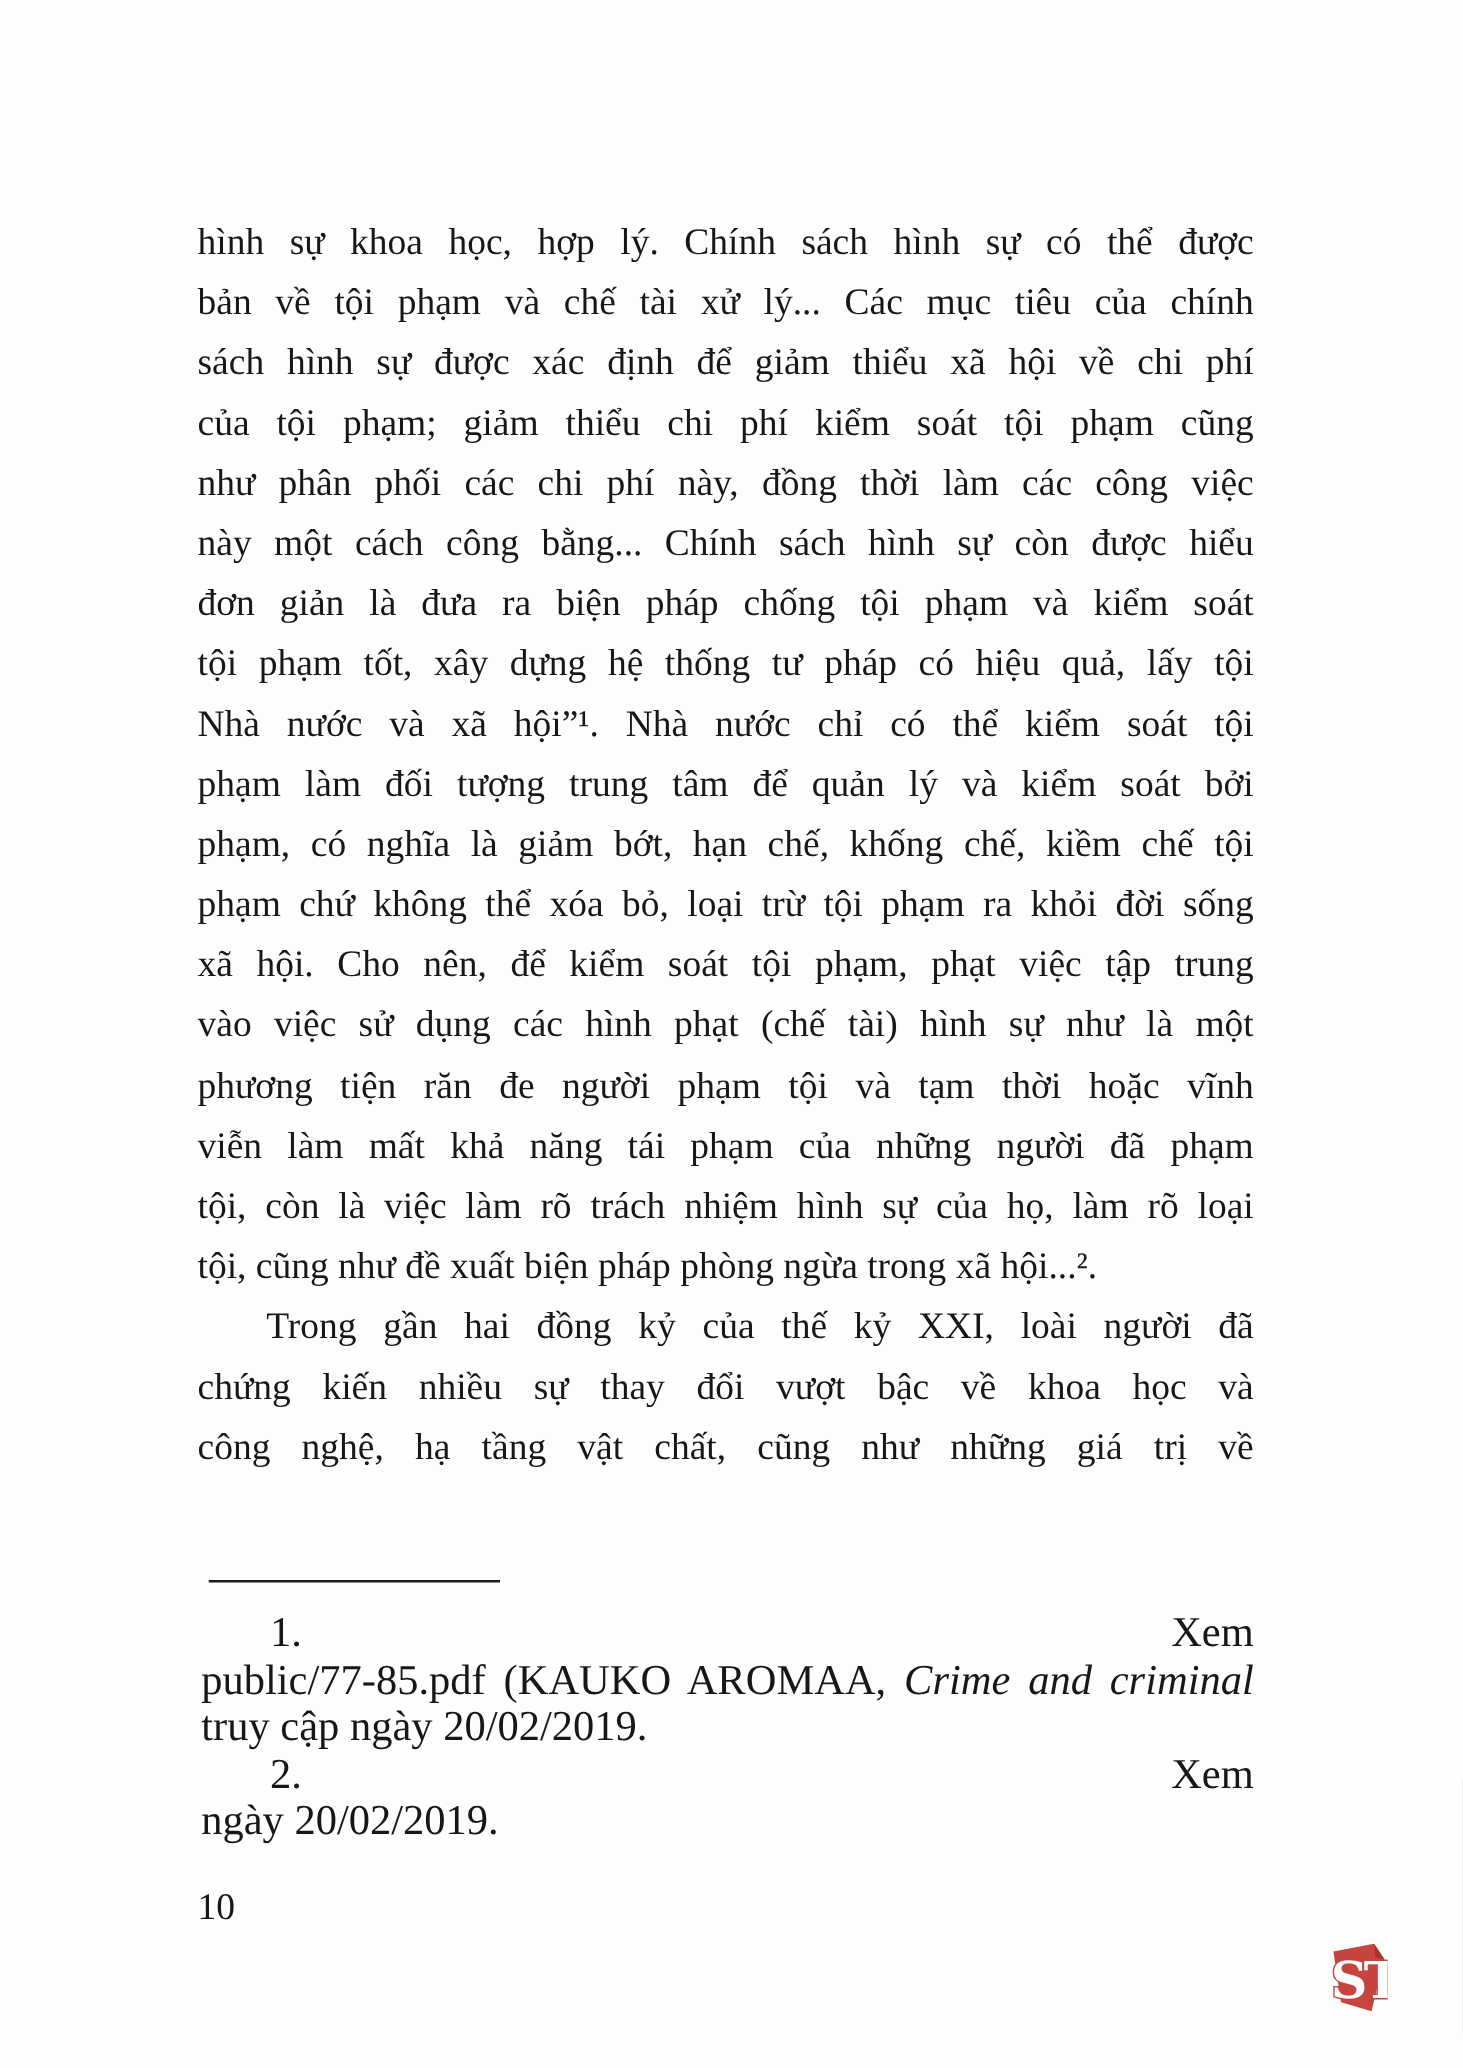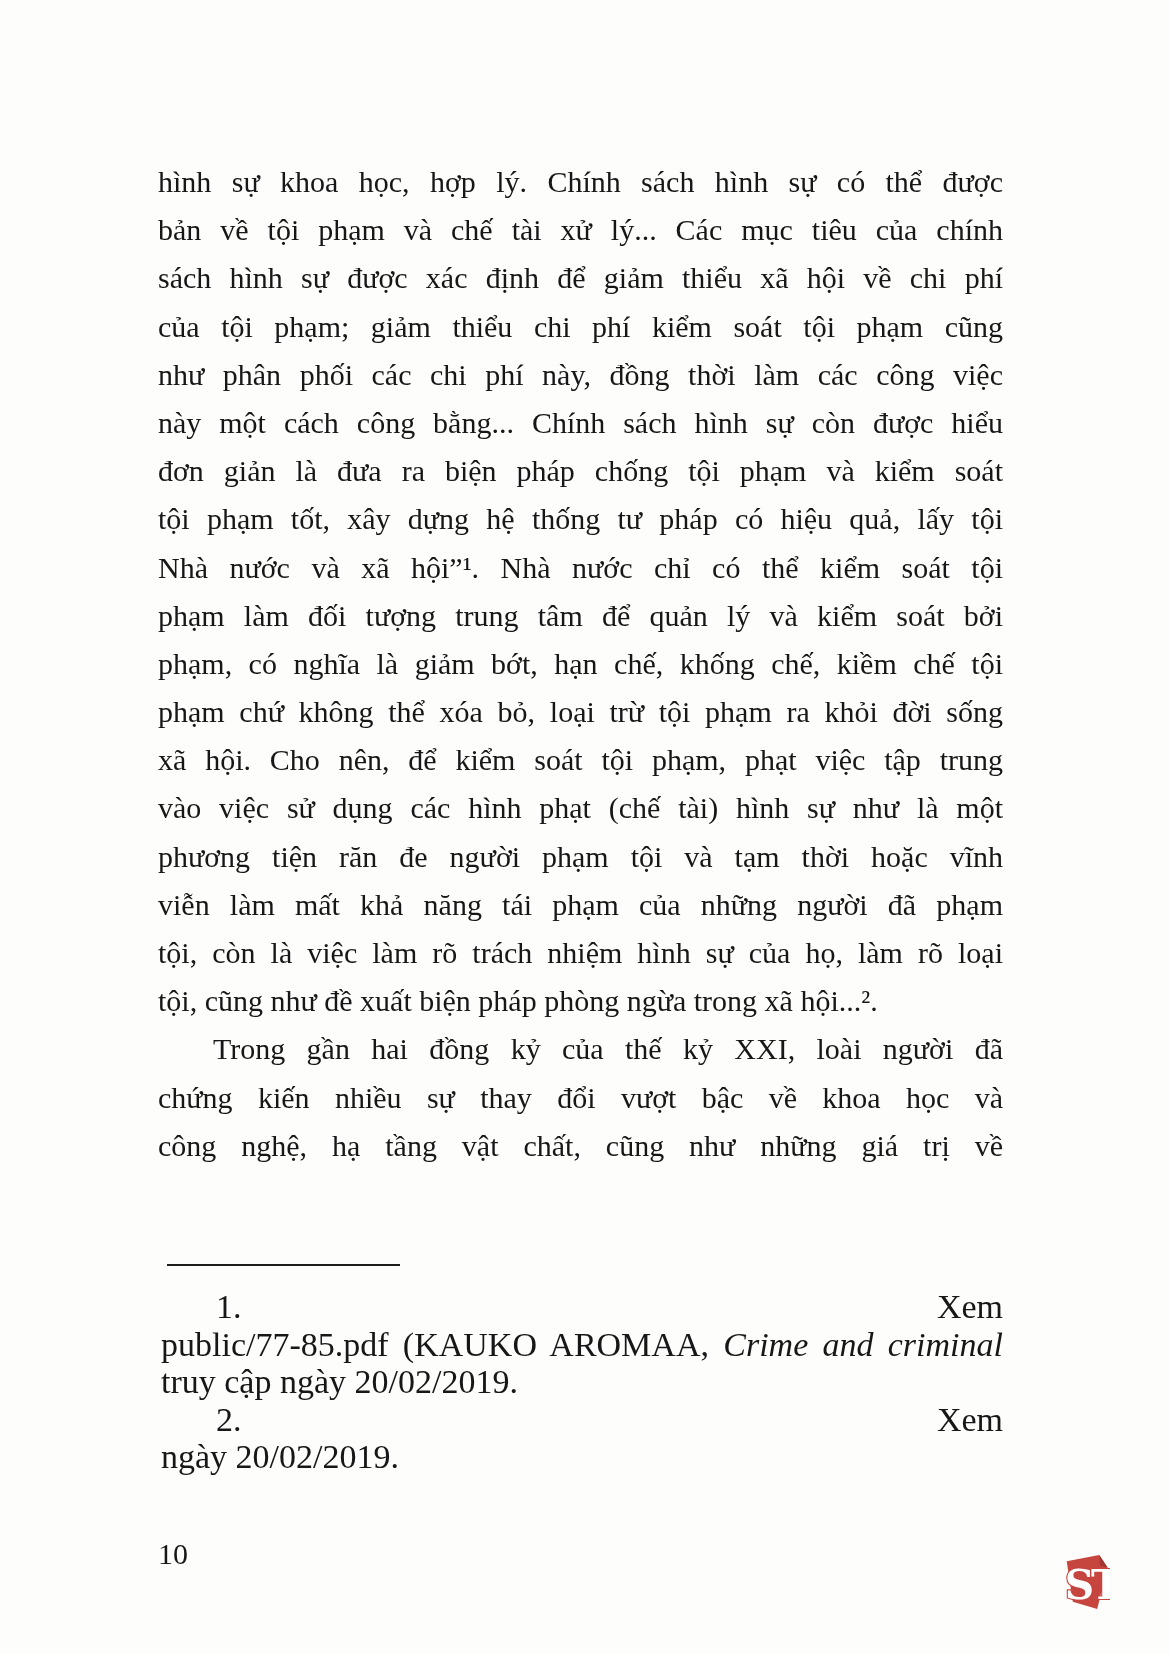--- a/index.html
+++ b/index.html
@@ -10,21 +10,21 @@
     height: 1654px;
     background: #fdfdfc;
     font-family: "Liberation Serif", "DejaVu Serif", serif;
     color: #171717;
     overflow: hidden;
   }
   
   .body-text {
     position: absolute;
     left: 158px;
-    top: 158px;
+    top: 170px;
     width: 845px;
     font-size: 30px;
   }
   .bl {
     height: 48.2px;
     line-height: 48.2px;
     text-align: justify;
     text-align-last: justify;
     white-space: normal;
     overflow: hidden;
@@ -58,21 +58,20 @@
   .fn-line.fn-first { padding-left: 55px; }
   .fn-line.fn-last { text-align: center; text-align-last: left; }
   .it { font-style: italic; }
   
   .page-number {
     position: absolute;
     left: 158px;
     top: 1506px;
     font-size: 30px;
     line-height: 40px;
-    margin-top: 28px;
   }
   
   .logo {
     position: absolute;
     left: 1058px;
     top: 1553px;
     width: 52px;
     height: 58px;
   }
   .logo svg { display: block; width: 100%; height: 100%; }

